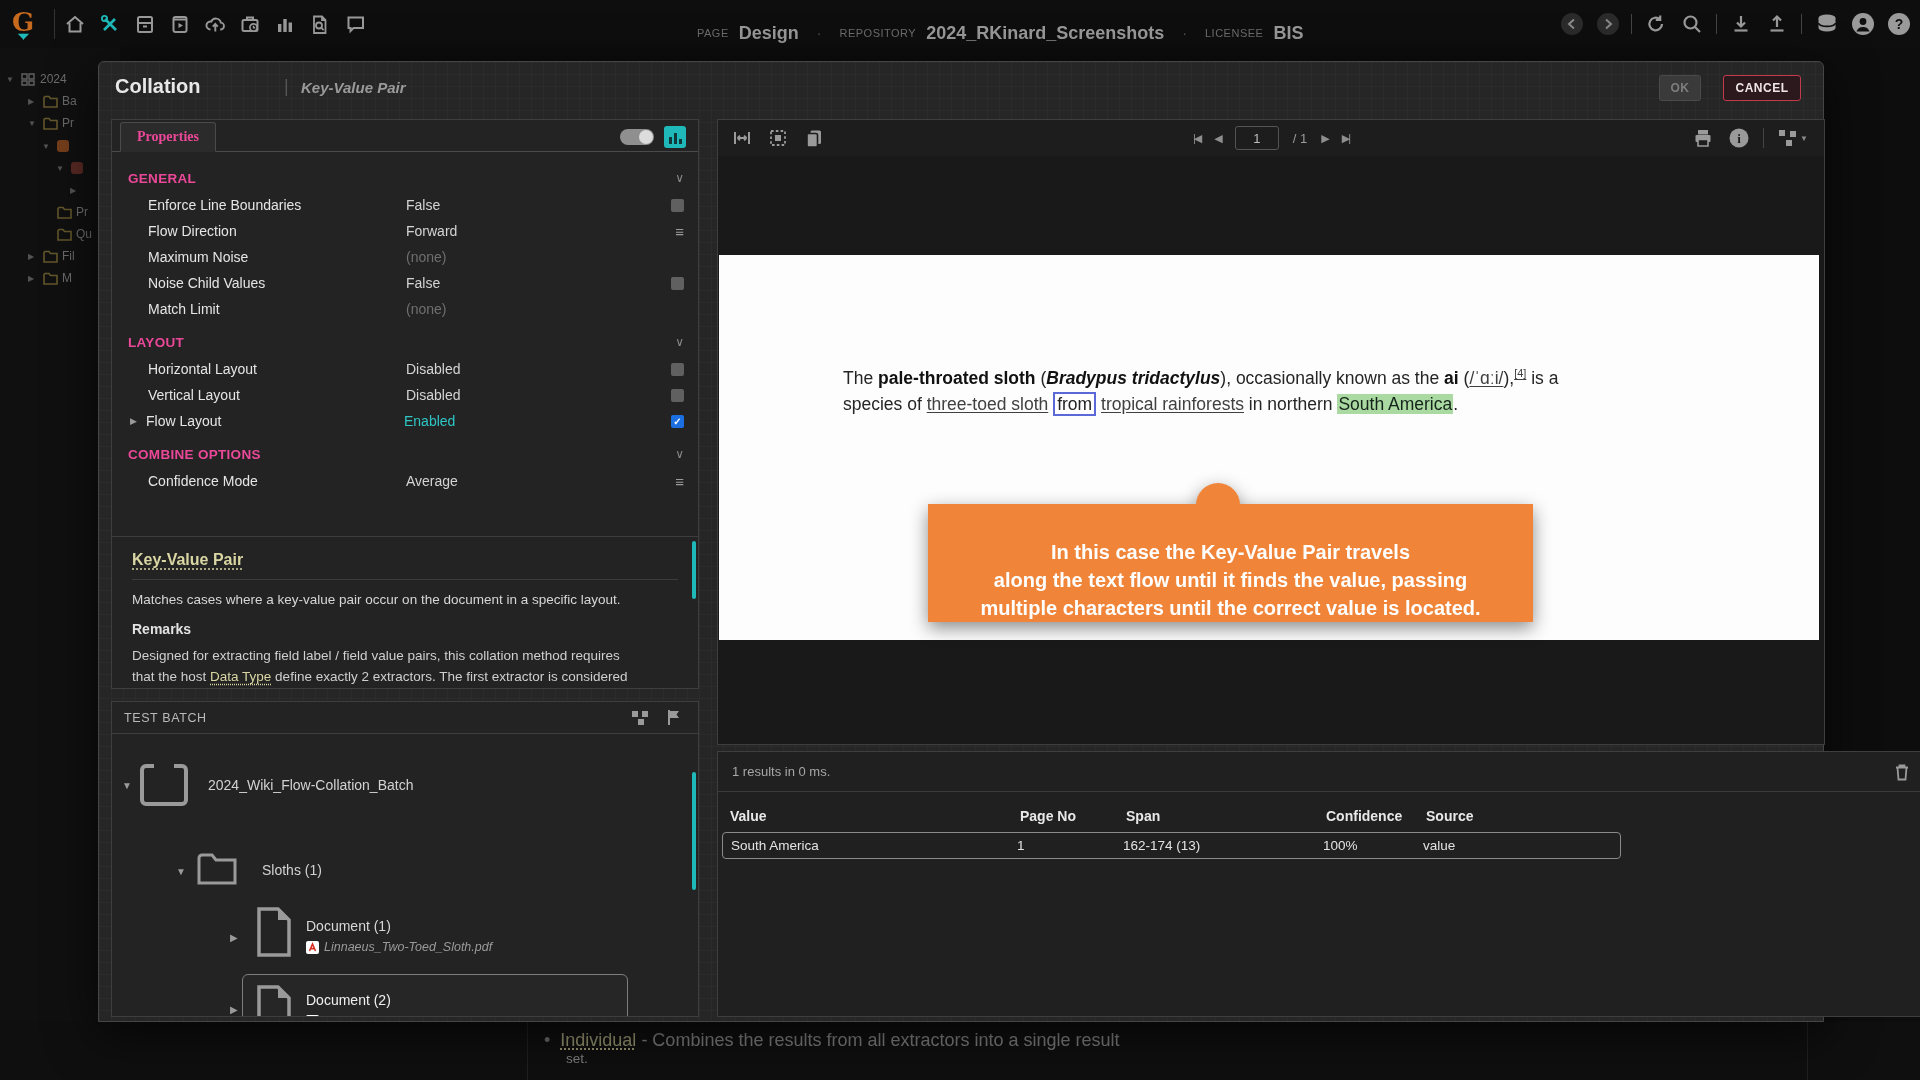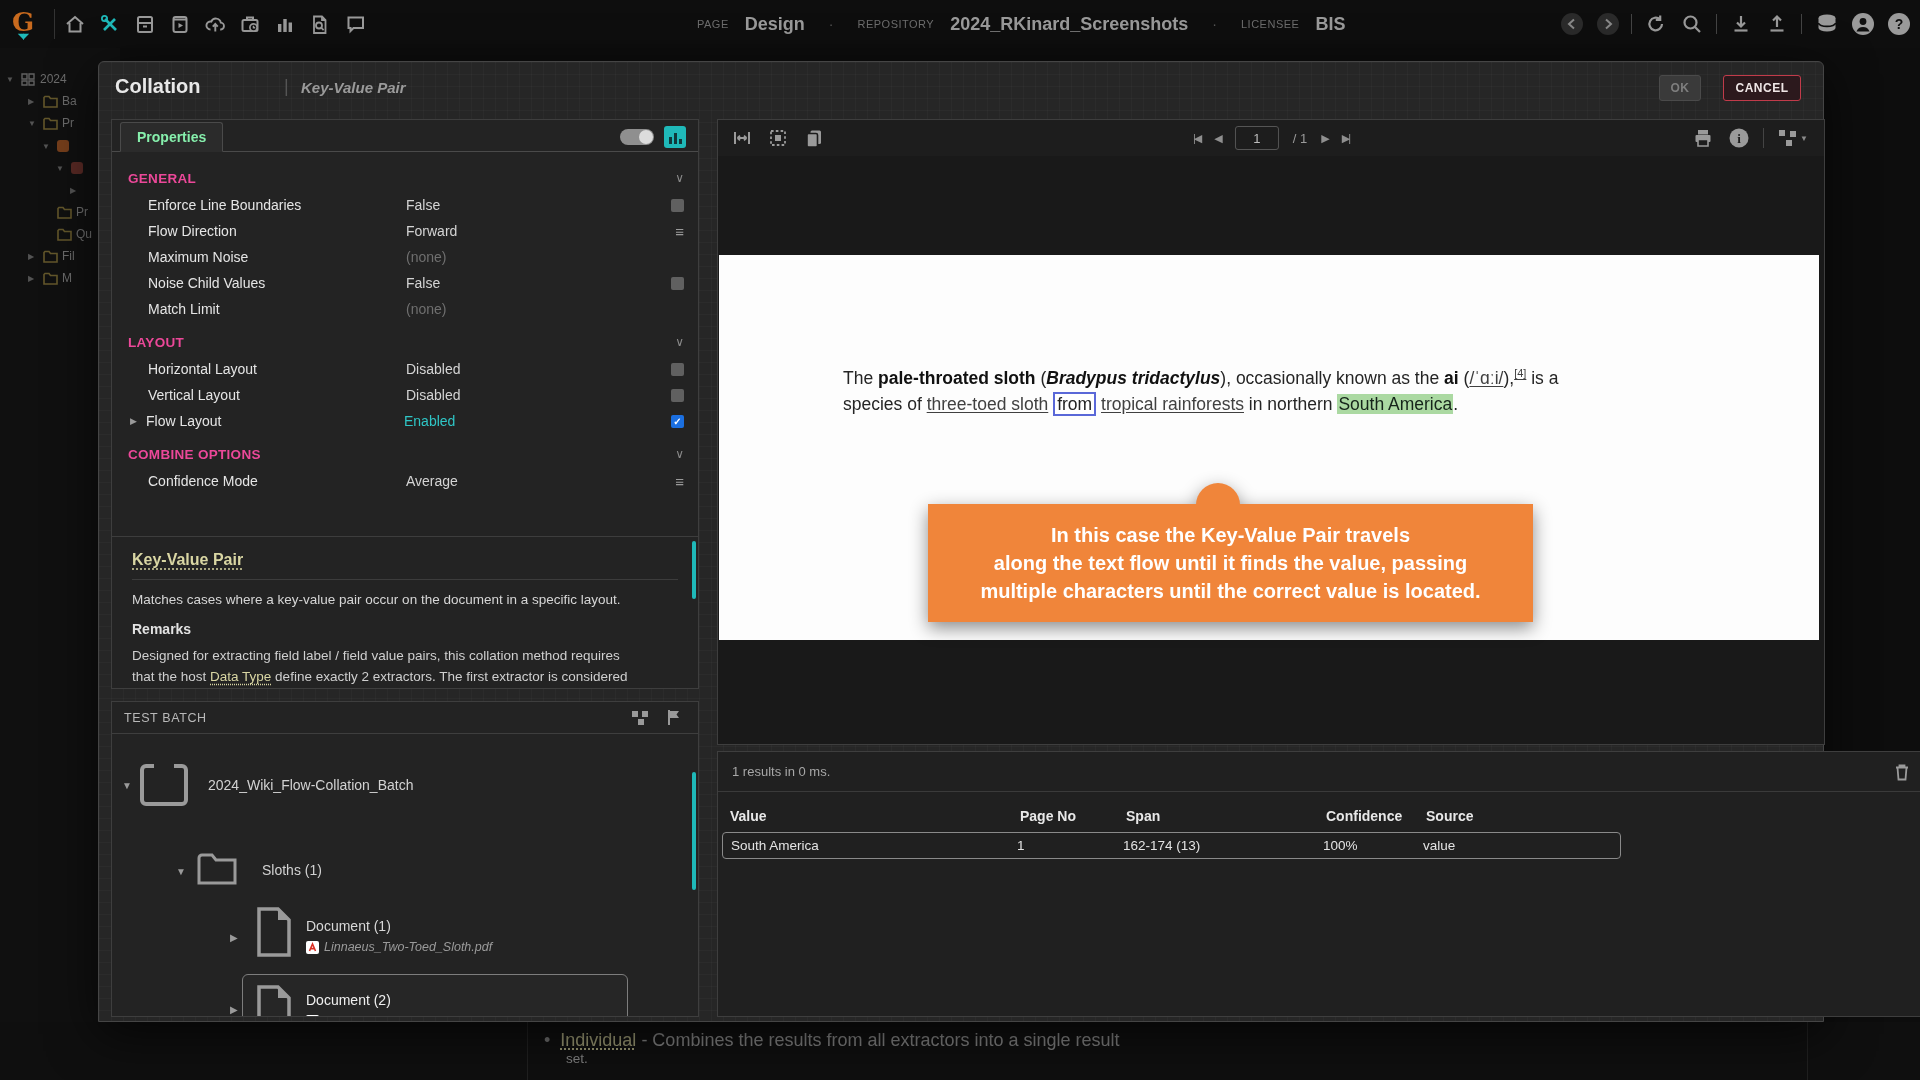--- a/index.html
+++ b/index.html
@@ -10,21 +10,21 @@
   
   .topbar { position:absolute; left:0; top:0; width:1920px; height:48px; background:#0e0e0e;
             display:flex; align-items:center; z-index:50; }
   .logo { width:46px; text-align:center; font-family:"DejaVu Serif", serif; font-weight:bold;
           font-size:26px; color:#c86a1e; line-height:1; position:relative; }
   .logo small{ display:block; color:#1fb9b9; font-size:8px; letter-spacing:-1px; margin-top:-3px;}
   .tb-div { width:1px; height:30px; background:#333; margin:0 8px; }
   .tb-icons { display:flex; align-items:center; gap:11px; }
   .ticon { width:24px; height:24px; display:inline-flex; align-items:center; justify-content:center; cursor:pointer; }
   .ticon svg { display:block; }
-  .tb-center { position:absolute; left:697px; top:0; height:48px; display:flex; align-items:center; gap:16px;text-align:right; }
+  .tb-center { position:absolute; left:697px; top:9px; height:48px; display:flex; align-items:center; gap:10px;text-align:right; }
   .crumb-label { font-size:11px; color:#6d6d6d; letter-spacing:.5px; }
   .crumb-value { font-size:18px; font-weight:bold; color:#9a9a9a; }
   .crumb-dot { color:#555; font-size:14px; margin:0 8px; }
   .tb-right { position:absolute; right:10px; top:0; height:48px; display:flex; align-items:center; gap:12px; }
 
   
   .sidebar { position:absolute; left:0; top:48px; width:120px; height:1032px; background:#181818; }
   .side-row { position:absolute; height:20px; display:flex; align-items:center; gap:4px; font-size:12px; color:#9a9a9a; }
   .side-arrow { width:11px; font-size:8px; color:#777; }
   .side-ic { width:15px; height:13px; }
@@ -62,21 +62,21 @@
             border:1px solid #c13b4a; border-radius:3px; color:#efe6e6; font-size:12px; font-weight:bold;
             display:flex; align-items:center; justify-content:center; letter-spacing:.5px; cursor:pointer; }
 
   .panel { position:absolute; background:#232323; border:1px solid #3e3e3e; }
 
   
   .p-props { left:12px; top:57px; width:588px; height:570px; display:flex; flex-direction:column; }
   .tabstrip { height:32px; border-bottom:1px solid #4a4a4a; position:relative; flex:none; }
   .tab { position:absolute; left:8px; top:2px; height:30px; padding:0 16px; background:#2b2b2b;
          border:1px solid #4a4a4a; border-bottom:1px solid #2b2b2b; border-radius:3px 3px 0 0;
-         font-size:14px; font-weight:bold; color:#86efac; display:flex; align-items:center; }
+         font-size:14px; font-weight:bold; color:#ec4899; display:flex; align-items:center;font-family:Liberation Serif, serif; }
   .strip-right { position:absolute; right:12px; top:6px; display:flex; align-items:center; gap:10px; }
   .toggle { width:34px; height:16px; background:#8f8f8f; border-radius:9px; position:relative; cursor:pointer; }
   .toggle::after { content:""; position:absolute; right:1px; top:1px; width:14px; height:14px; border-radius:50%; background:#dcdcdc; }
   .chartbtn { width:22px; height:22px; background:#1fb9b9; border-radius:3px; display:flex; align-items:flex-end;
               justify-content:center; gap:2px; padding-bottom:4px; cursor:pointer; }
   .chartbtn i { display:block; width:3px; background:#11393b; }
 
   .props-scroll { padding-top:6px; flex:none; height:384px; position:relative; }
   .sec-h { height:28px; display:flex; align-items:center; padding:0 14px 0 16px; margin-top:6px; }
   .sec-t { font-size:13.5px; font-weight:bold; color:#ec4899; letter-spacing:.3px; flex:1; }
@@ -133,21 +133,21 @@
   .page { position:absolute; left:1px; top:99px; width:1100px; height:385px; background:#fdfdfd; }
   .doctext { position:absolute; left:124px; top:105px; width:800px; font-size:17.5px; color:#252525; line-height:26px; }
   .doctext b { color:#111; }
   .dlink { color:#404040; text-decoration:underline; text-underline-offset:2px; cursor:pointer; }
   .dsup { font-size:11px; vertical-align:super; }
   .boxed { border:2px solid #5a68d8; padding:0 2px; background:#fff; color:#222; }
   .hl { background:#abd9a2; color:#15241a; padding:0 1px; }
   .callout-wrap { position:absolute; left:210px; top:327px; filter:drop-shadow(0 6px 9px rgba(0,0,0,.45)); }
   .c-bump { position:absolute; left:268px; top:0; width:44px; height:44px; border-radius:50%; background:#f0853a; }
   .c-box { position:absolute; left:0; top:21px; width:605px; height:118px; background:#f0853a;
-           display:flex; flex-direction:column; justify-content:center; text-align:center; }
+           display:flex; flex-direction:column; justify-content:flex-end; text-align:center; }
   .c-box span { display:block; color:#fff; font-weight:bold; font-size:20px; line-height:28px; }
 
   
   .p-results { left:618px; top:689px; width:1212px; height:266px; background:#202020; }
   .r-head { height:40px; border-bottom:1px solid #3a3a3a; display:flex; align-items:center; padding:0 14px; }
   .r-sum { flex:1; font-size:13px; color:#a7a7a7; }
   .r-cols { display:flex; margin:16px 0 8px 0; padding-left:12px; font-size:14px; font-weight:bold; color:#e8e8e8; }
   .c-val { width:290px; } .c-pg { width:106px; } .c-span { width:200px; } .c-conf { width:100px; } .c-src { flex:1; }
   .r-row { display:flex; align-items:center; margin-left:4px; width:899px; height:27px;
            border:1px solid #8a8a8a; border-radius:4px; padding-left:8px; font-size:13.5px; color:#e3e3e3; cursor:pointer; }

